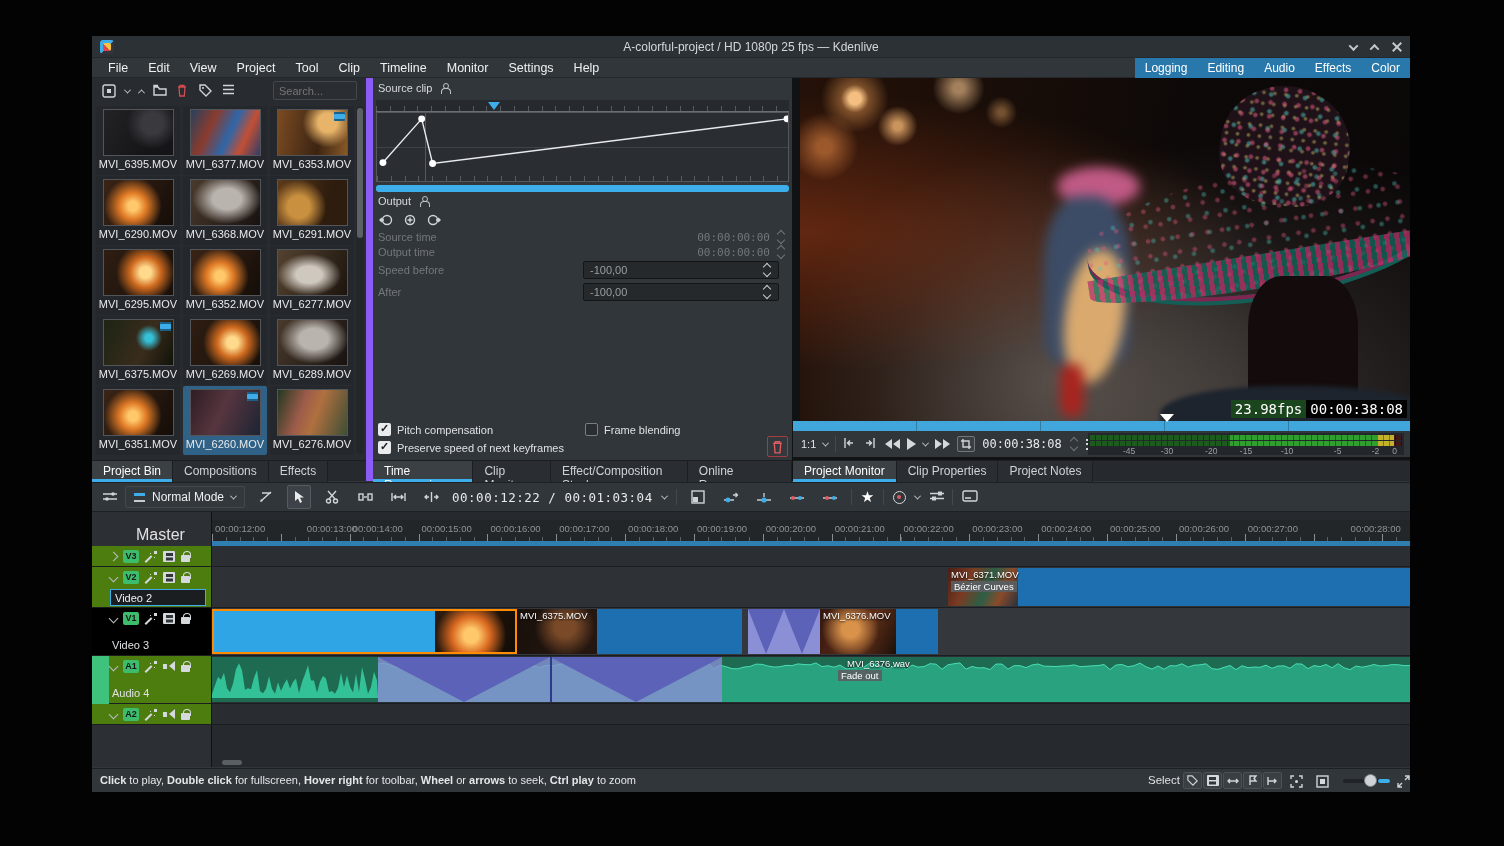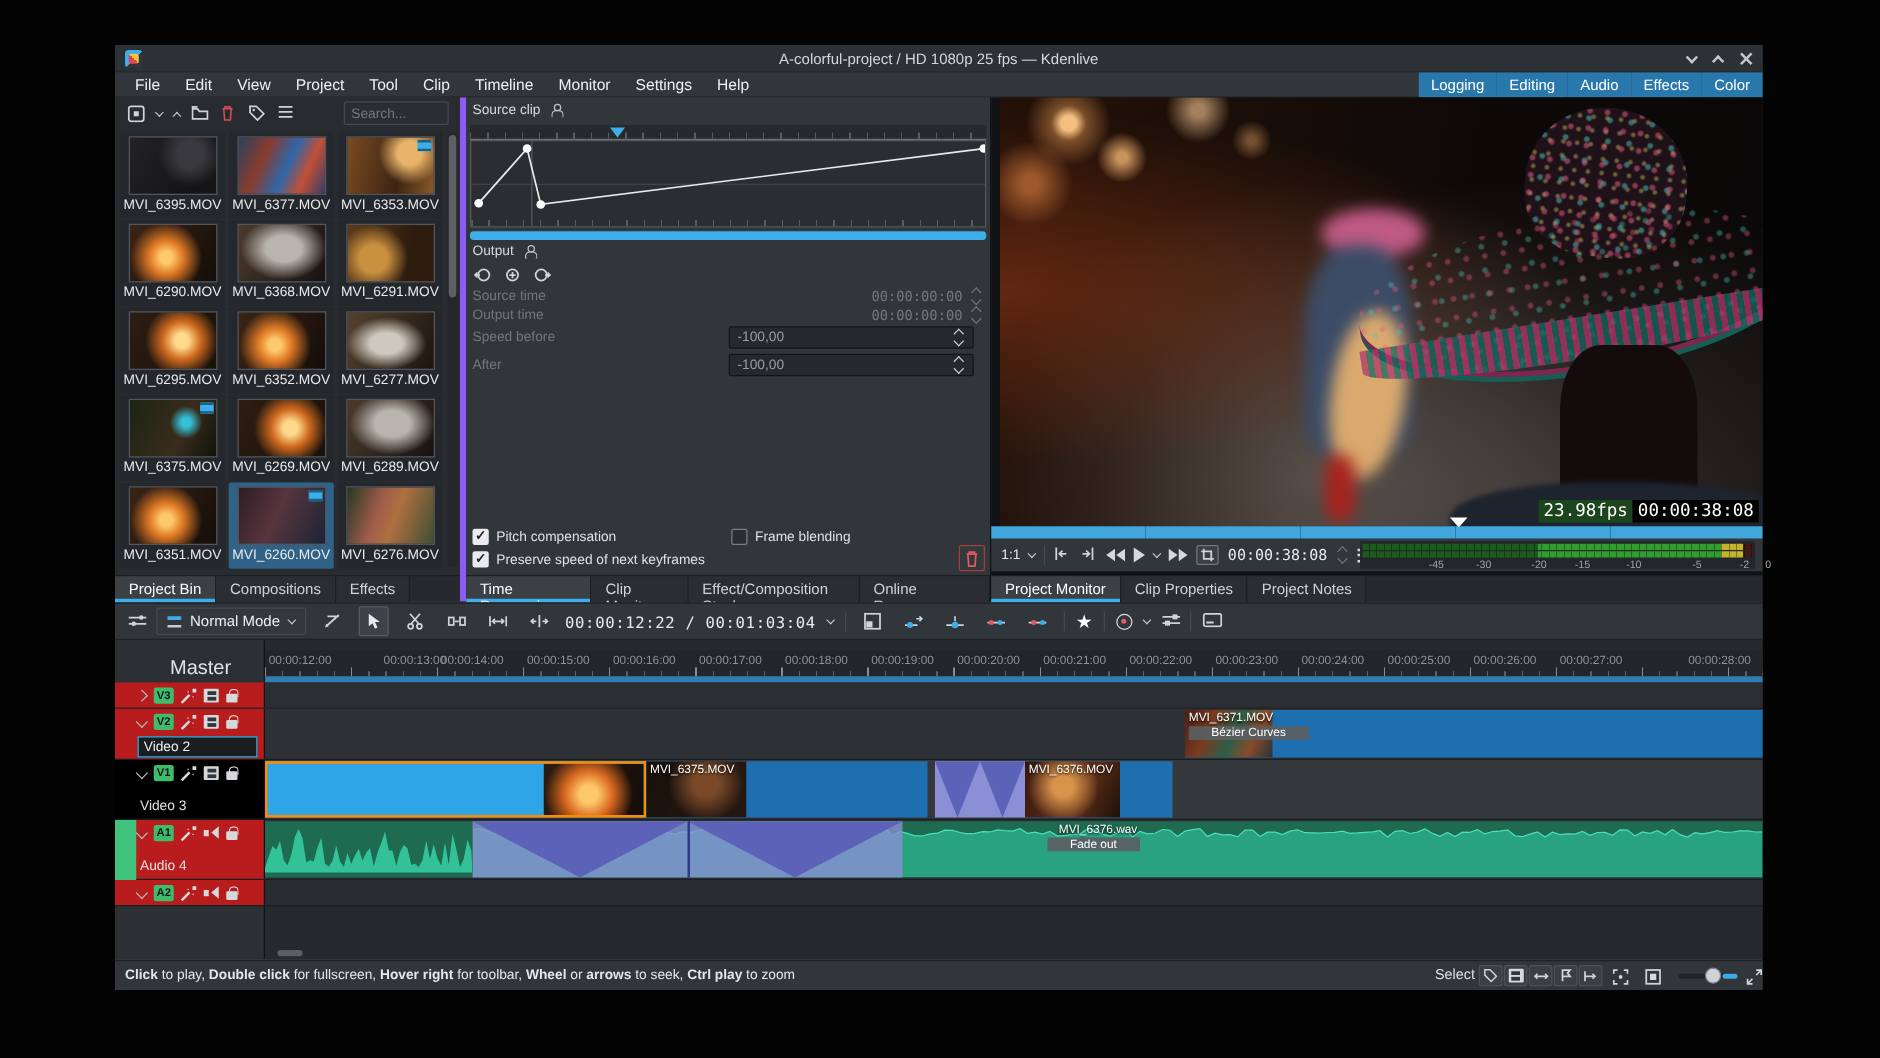--- a/index.html
+++ b/index.html
@@ -32,21 +32,21 @@
   #workspace-tabs { position:absolute; right:0; top:0; height:20px; display:flex; }
   .ws-tab { font-size:12px; color:#fff; background:#2878ab; padding:3px 10px 0 10px; height:20px; }
 
   
   .panel { position:absolute; top:42px; height:403px; }
   .tabbar { position:absolute; left:0; bottom:0; width:100%; height:21px; background:#26292d; border-top:1px solid #1c1f22; display:flex; }
   .tab { font-size:12px; color:#cfd3d6; background:#2a2d31; padding:3px 11px 0 11px; border-right:1px solid #1c1f22; height:21px; }
   .tab.active { background:#3b4045; color:#fcfcfc; box-shadow:inset 0 -3px 0 #3daee9; }
 
   
-  .bin-panel { left:0; width:281px; background:#282c30; border-right:5px solid #8b5cf6; }
+  .bin-panel { left:0; width:281px; background:#282c30; border-right:7px solid #8b5cf6; }
   .bin-toolbar { position:absolute; left:0; top:0; width:100%; height:26px; display:flex; align-items:center; gap:9px; padding-left:10px; }
   .tool-ic { width:14px; height:14px; position:relative; display:inline-block; }
   .ic-stroke { stroke:#cfd4d8; fill:none; stroke-width:1.4; }
   .search-box { position:absolute; right:9px; top:3px; width:84px; height:19px; background:#2a2e33; border:1px solid #43484d; border-radius:2px;
                 color:#9da1a5; font-size:11px; padding:0 5px; font-family:"Liberation Sans",sans-serif; }
   #bin-grid { position:absolute; left:4px; top:28px; width:262px; height:348px; display:grid;
               grid-template-columns:repeat(3,84px); grid-auto-rows:69px; gap:1px 3px; }
   .bin-cell { position:relative; background:#24272b; border-radius:2px; padding-top:3px; }
   .bin-cell.selected { background:#2f6286; }
   .bin-thumb { position:relative; width:71px; height:47px; margin:0 auto; border:1px solid #52565a; }
@@ -148,21 +148,21 @@
   .zone-btn { border:1px solid #72767a; background:#3a3f44; border-radius:2px; padding:1px 2px; }
   .mon-tc { font-size:12px; color:#e8eaec; }
   .burger { width:13px; height:11px; border-top:2px solid #d6d9db; border-bottom:2px solid #d6d9db; position:relative; }
   .burger:before { content:""; position:absolute; left:0; top:2.5px; width:100%; height:2px; background:#d6d9db; }
   .meter { position:absolute; right:6px; top:355px; width:316px; height:22px; background:#23262a; }
   .meter .bar { position:absolute; left:2px; right:2px; height:5px;
      background:linear-gradient(90deg,#1d5a1d 0 45%,#2f9e2f 45% 92%,#c2b32a 92% 97.5%,#401818 97.5% 100%);
      background-image:linear-gradient(90deg,#1d5a1d 0 45%,#2f9e2f 45% 92%,#c2b32a 92% 97.5%,#401818 97.5% 100%),repeating-linear-gradient(90deg,transparent 0 5px,rgba(0,0,0,.35) 5px 6px); background-blend-mode:multiply; }
   .meter .b1 { top:2px; } .meter .b2 { top:8px; }
   #meter-labels { position:absolute; left:0; top:13px; width:100%; height:9px; }
-  #meter-labels span { position:absolute; transform:translateX(-50%); font-size:8.5px; color:#9da1a5;margin-left:20px; }
+  #meter-labels span { position:absolute; transform:translateX(-50%); font-size:8.5px; color:#9da1a5; }
 
   
   .tl-toolbar { position:absolute; left:0; top:446px; width:100%; height:30px; background:#31363b; border-top:1px solid #1e2124; border-bottom:1px solid #1e2124; display:flex; align-items:center; gap:9px; padding-left:10px; }
   .mode-select { display:flex; align-items:center; gap:7px; border:1px solid #44494e; border-radius:2px; background:#33383d; height:22px; padding:0 8px; font-size:12px; color:#eff0f1; }
   .mode-ic { width:11px; height:9px; background:linear-gradient(#3daee9 0 3px,transparent 3px); border-bottom:2px solid #c8ccd0; }
   .tool-btn { width:24px; height:24px; display:flex; align-items:center; justify-content:center; border-radius:2px; }
   .tool-btn.active { background:#3c4247; border:1px solid #565b60; }
   .tl-tc { font-size:12.5px; color:#e8eaec; letter-spacing:.5px; }
   .star { color:#fff; font-size:15px; }
   .rec { width:13px; height:13px; border:1.6px solid #d6d9db; border-radius:50%; position:relative; }
@@ -175,21 +175,21 @@
   .master-label { position:absolute; left:44px; top:6px; font-size:16px; color:#dfe1e3; }
   .ruler { position:absolute; left:120px; right:0; top:8px; height:26px; background:#232629; }
   #ruler-labels { position:absolute; left:0; top:3px; width:100%; height:12px; }
   #ruler-labels span { position:absolute; font-size:9.5px; color:#8f9396; white-space:nowrap; }
   .ruler-ticks { position:absolute; left:0; right:0; bottom:5px; height:7px;
      background-image:repeating-linear-gradient(90deg,#8a8e92 0 1px,transparent 1px 68.85px),repeating-linear-gradient(90deg,#5c6064 0 1px,transparent 1px 13.77px);
      background-size:100% 7px,100% 4px; background-position:0 0,0 100%; background-repeat:repeat-x; }
   .zone-bar { position:absolute; left:120px; right:0; top:29px; height:5px; background:#2e7fb0; }
 
   .track-row { position:absolute; left:0; width:100%; border-bottom:1px solid #1b1e21; }
-  .trk-head { position:absolute; left:0; top:0; width:120px; height:100%; background:#b91c1c; border-right:1px solid #101214; }
+  .trk-head { position:absolute; left:0; top:0; width:120px; height:100%; background:#4d7c0f; border-right:1px solid #101214; }
   .trk-head.selected { background:#000000; }
   .trk-body { position:absolute; left:120px; right:0; top:0; height:100%; }
   .row-v3 { top:34px; height:21px; } .row-v3 .trk-body { background:#2b2f33; }
   .row-v2 { top:55px; height:41px; } .row-v2 .trk-body { background:#2e3237; }
   .row-v1 { top:96px; height:48px; } .row-v1 .trk-body { background:#34383d; }
   .row-a1 { top:144px; height:48px; } .row-a1 .trk-body { background:#2b2f33; }
   .row-a2 { top:192px; height:21px; } .row-a2 .trk-body { background:#292d31; }
   .trk-ctl { position:absolute; left:0; top:2px; height:17px; width:100%; display:flex; align-items:center; gap:6px; padding-left:18px; }
   .trk-chev { width:7px; height:7px; border-right:1.6px solid #b9bdc1; border-bottom:1.6px solid #b9bdc1; }
   .trk-chev.open { transform:rotate(45deg); } .trk-chev.closed { transform:rotate(-45deg); }
@@ -205,21 +205,21 @@
   .spk-ic:after { content:""; position:absolute; left:1px; top:0; width:0; height:0; border:5.5px solid transparent; border-right:6px solid #d6d9db; }
   .film-ic { width:12px; height:11px; background:#d6d9db; position:relative; border-radius:1px; }
   .film-ic:before { content:""; position:absolute; left:2.5px; top:2px; width:7px; height:2.5px; background:#31363b; box-shadow:0 4.5px 0 #31363b; }
   .wand-ic { width:12px; height:12px; position:relative; }
   .wand-ic:before { content:""; position:absolute; left:1px; bottom:0; width:9px; height:2px; background:#d6d9db; transform:rotate(-45deg); transform-origin:left bottom; }
   .wand-ic:after { content:""; position:absolute; right:0; top:0; width:3px; height:3px; background:#d6d9db; box-shadow:-5px 1px 0 -1px #d6d9db, -1px 5px 0 -1px #d6d9db; }
 
   
   .clip { position:absolute; top:1px; height:calc(100% - 2px); overflow:hidden; }
   .clip-title { position:absolute; left:3px; top:1px; font-size:9.5px; color:#fff; text-shadow:0 1px 2px #000; white-space:nowrap; z-index:3; }
-  .clip-badge { position:absolute; left:3px; top:13px; font-size:9.5px; color:#fff; background:rgba(90,94,98,.92); padding:0 18px; z-index:3; white-space:nowrap; }
+  .clip-badge { position:absolute; left:3px; top:13px; font-size:9.5px; color:#fff; background:rgba(90,94,98,.92); padding:0 3px; z-index:3; white-space:nowrap; }
   .v2-clip { left:736px; width:462px; background:#1d6fb0; }
   .v2-thumb { position:absolute; left:0; top:0; width:70px; height:100%; background:linear-gradient(115deg,#4a1f16 0,#7a3b22 30%,#2c5e46 55%,#8a4a2a 75%,#27323b 100%); }
   .v1-sel { left:0; width:305px; background:#30a5e5; border:2px solid #ff8c00; }
   .v1-sel .thumb { position:absolute; right:0; top:0; width:80px; height:100%; background:radial-gradient(circle at 45% 60%,#ffc96b 0 14%,#d96820 38%,transparent 70%),linear-gradient(120deg,#2e1c10,#120c07); }
   .v1-c2 { left:305px; width:225px; background:#1d6fb0; }
   .v1-c2 .thumb { position:absolute; left:0; top:0; width:80px; height:100%; background:radial-gradient(circle at 60% 40%,#7a4a28 0 18%,transparent 55%),linear-gradient(115deg,#17100b,#241610 70%); }
   .v1-mix { left:536px; width:72px; background:#8b90d6; }
   .mix-tri { position:absolute; top:0; width:50%; height:100%; background:#5c62b8; clip-path:polygon(0 0,100% 0,50% 100%); }
   .v1-c3 { left:608px; width:118px; background:#1d6fb0; }
   .v1-c3 .thumb { position:absolute; left:0; top:0; width:76px; height:100%; background:radial-gradient(circle at 40% 45%,#d8924a 0 16%,transparent 55%),linear-gradient(115deg,#35170f,#5c2d18 60%,#1c1009); }

